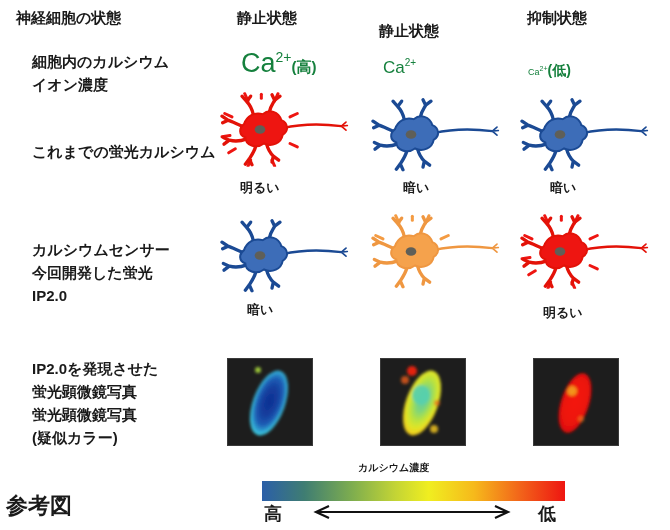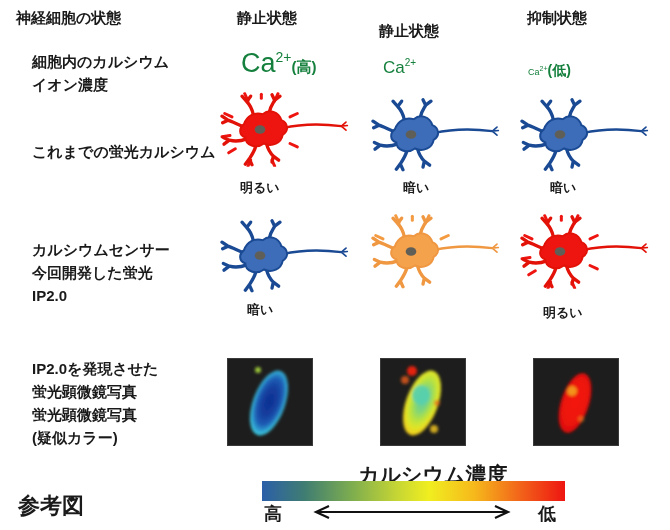--- a/index.html
+++ b/index.html
@@ -22,21 +22,21 @@
   .ca-med{font-size:17px;}
   .ca-med sup{font-size:10px;}
   .ca-small{font-size:9px;}
   .ca-small sup{font-size:7px;}
   .ca-small .ca-note{font-size:14px;font-weight:600;}
   
   .neuron-red   {--fill:#ee1511;--stroke:#e31208;--glow:#ee1511;}
   .neuron-blue  {--fill:#3d6db8;--stroke:#1b4a94;--glow:transparent;}
   .neuron-orange{--fill:#f5a24c;--stroke:#ef9741;--glow:#f49b42;}
   .micro{background:#1d1d1d;border:1px solid #3a3a3a;}
-  .cb-title{font-size:21px;font-weight:700;white-space:nowrap;}
+  .cb-title{font-size:10px;font-weight:700;white-space:nowrap;}
   .cb-bar{
     background:linear-gradient(to right,
       #2b5fa8 0%, #3f7d72 14%, #7fae4e 30%, #c3d435 44%,
       #f0ee20 55%, #f6b91b 70%, #f2651a 85%, #ee1511 100%);
   }
   .cb-end{font-size:18px;font-weight:700;}
   .caption{font-size:22px;font-weight:800;white-space:nowrap;}
 </style>
 </head>
 <body>
@@ -203,15 +203,15 @@
   <div class="abs cb-end" style="left:264px;top:502px">高</div>
   <svg class="abs" style="left:303px;top:504px" width="218" height="16" viewBox="0 0 218 16">
     <g fill="none" stroke="#111111" stroke-width="2.2">
       <line x1="13" y1="8" x2="205" y2="8"></line>
       <path d="M26,2 L13,8 L26,14"></path>
       <path d="M192,2 L205,8 L192,14"></path>
     </g>
   </svg>
   <div class="abs cb-end" style="left:538px;top:502px">低</div>
 
-  <div class="abs caption" style="left:18px;top:491px">参考図</div>
+  <div class="abs caption" style="left:6px;top:491px">参考図</div>
 
 </div>
 
 </body></html>

